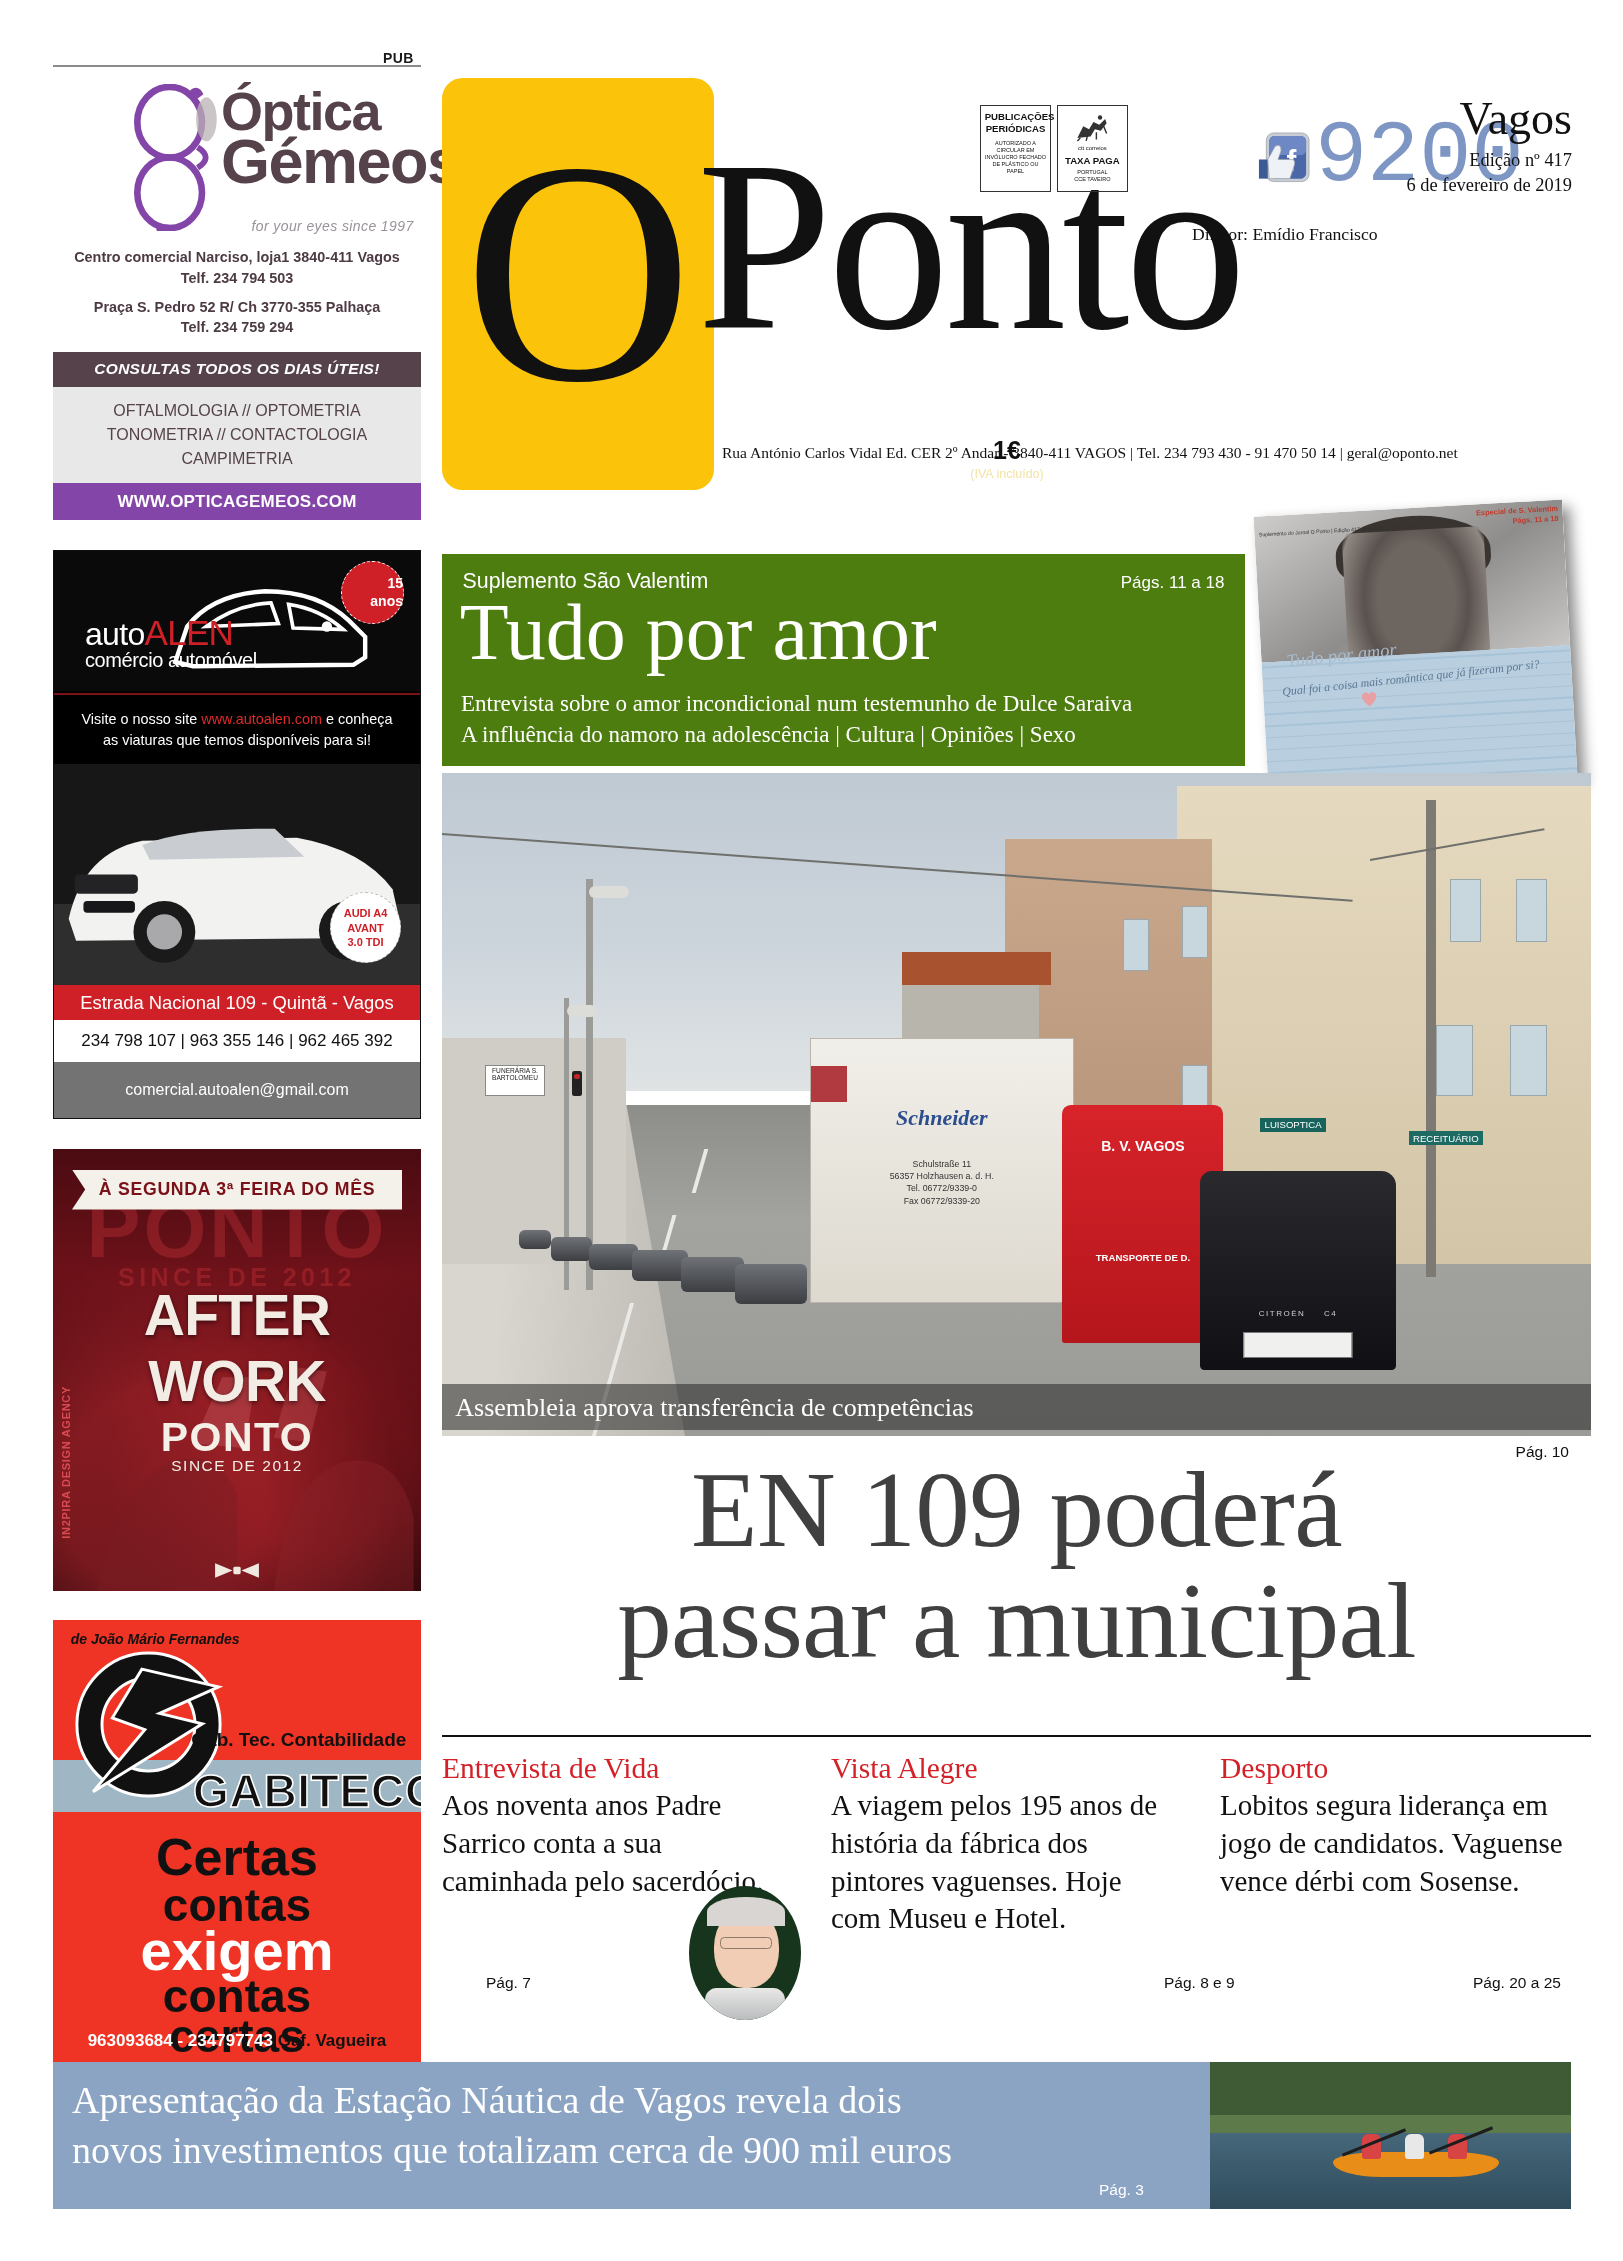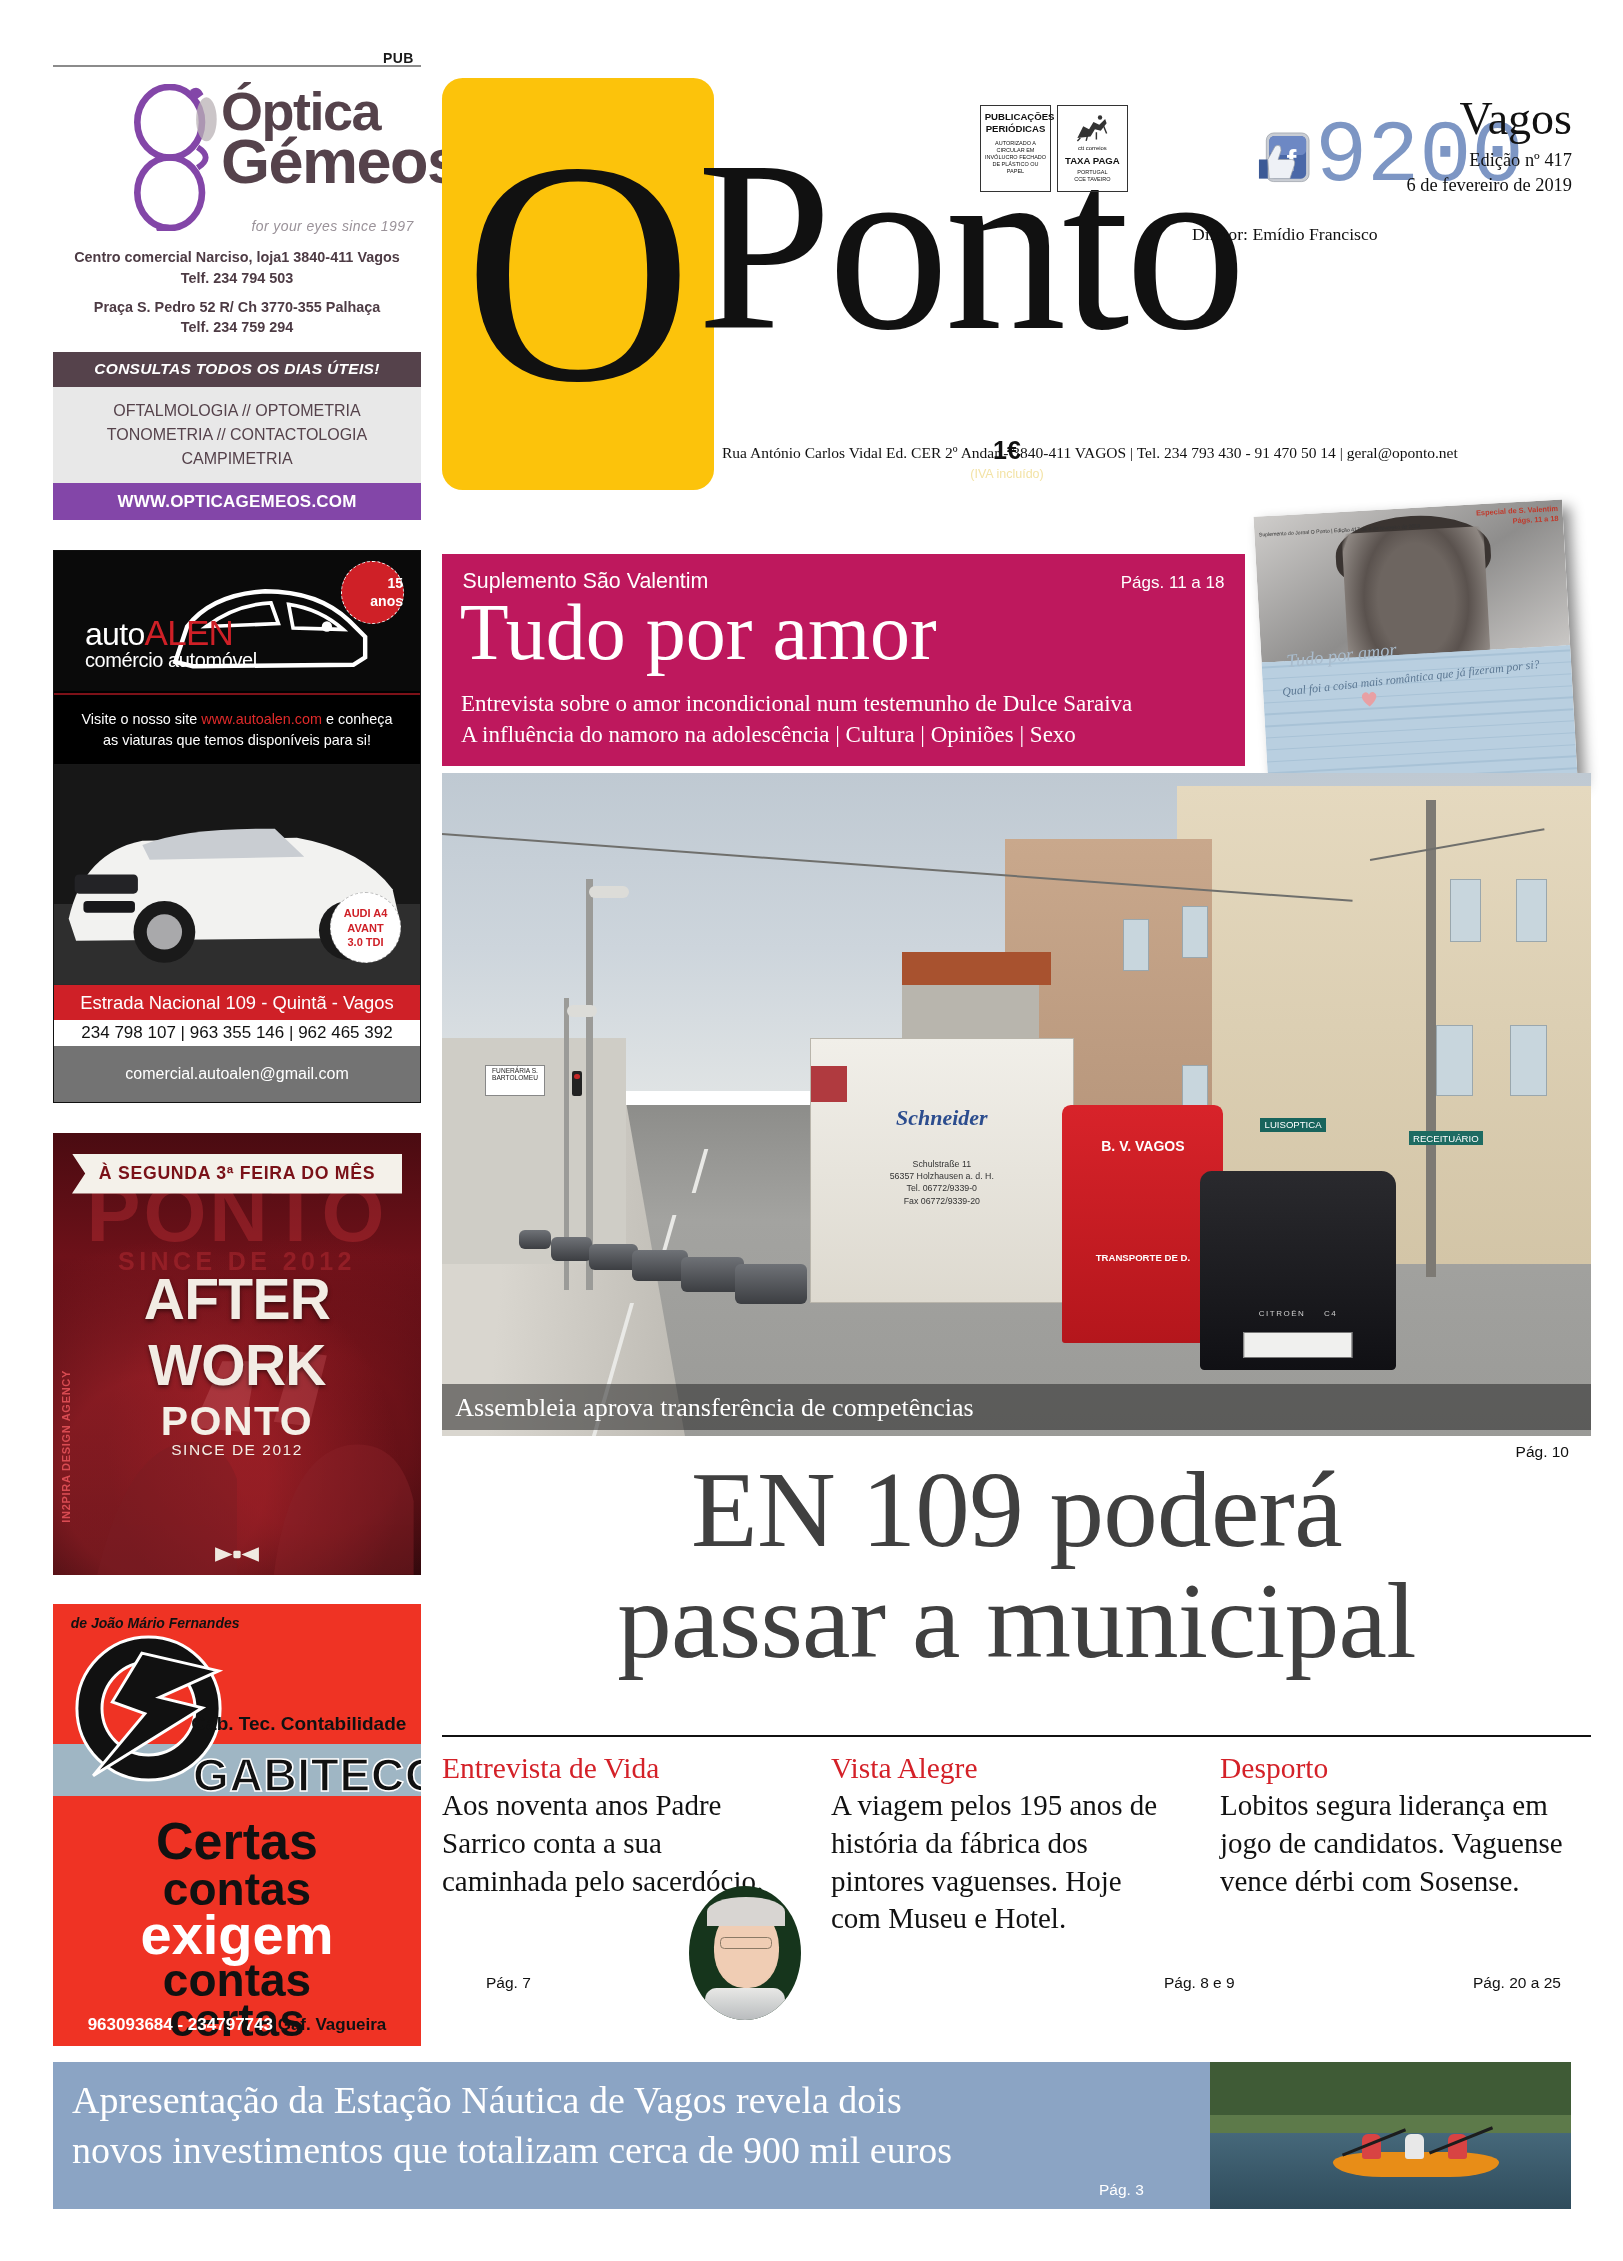--- a/index.html
+++ b/index.html
@@ -60,21 +60,21 @@
      font-size:14.4px; text-align:center; padding:11.8px 10.3px 13.3px; line-height:1.45; }
   .alen-note a { color:#e02a2a; text-decoration:none; }
   .alen-photo { position:relative; height:221px; background:linear-gradient(180deg,#2b2b2b,#121212); overflow:hidden;}
   .alen-badge2 { position:absolute; right:19px; bottom:22px; width:71px; height:71px; border-radius:50%;
      background:#fff; border:1.5px dashed #bbb; color:#cf2027; font-family:"Liberation Sans",sans-serif;
      font-weight:bold; font-size:11px; display:flex; flex-direction:column; align-items:center;
      justify-content:center; line-height:1.3; text-align:center; }
   .alen-red { background:#cf2027; color:#fff; text-align:center;
      font-family:"Liberation Sans",sans-serif; font-size:18.4px; padding:6.6px 0; }
   .alen-phones { background:#fff; color:#111; text-align:center;
-     font-family:"Liberation Sans",sans-serif; font-size:17px; padding:3px 0; }
+     font-family:"Liberation Sans",sans-serif; font-size:17px; padding:11px 0; }
   .alen-mail { background:#737373; color:#fff; text-align:center;
      font-family:"Liberation Sans",sans-serif; font-size:16px; padding:19px 0; }
 
   
   .afterwork { margin-top:29.5px; width:368px; height:442px; position:relative; overflow:hidden;
       background:#2a0508; }
   .aw-bg { position:absolute; inset:0;
       background:
         radial-gradient(circle at 30% 78%, rgba(190,40,48,.55) 0 24%, transparent 55%),
         radial-gradient(circle at 72% 70%, rgba(150,25,32,.5) 0 22%, transparent 52%),
@@ -150,21 +150,21 @@
   .vagos { position:absolute; right:0; top:28px; text-align:right;
       font-family:"Liberation Serif",serif; font-size:46px; color:#111; line-height:1; }
   .edicao { position:absolute; right:0; top:80px; text-align:right;
       font-family:"Liberation Serif",serif; font-size:18.4px; color:#111; line-height:1.35; }
   .diretor { position:absolute; left:750px; top:156px;
       font-family:"Liberation Serif",serif; font-size:17.7px; color:#111; }
   .addr-line { position:absolute; left:280px; top:376px; width:850px; 
       font-family:"Liberation Serif",serif; font-size:15.5px; color:#111; }
 
   
-  .supp { position:absolute; left:442px; top:554px; width:803px; height:212px; background:#be185d; }
+  .supp { position:absolute; left:442px; top:554px; width:803px; height:212px; background:#4d7c0f; }
   .supp-kicker { position:absolute; left:20.6px; top:14.7px; font-family:"Liberation Sans",sans-serif;
       font-size:21.4px; color:#fff; }
   .supp-pages { position:absolute; right:20.6px; top:19px; font-family:"Liberation Sans",sans-serif;
       font-size:17px; color:#fff; }
   .supp-title { position:absolute; left:17.7px; top:38px; font-family:"Liberation Serif",serif;
       font-size:80px; color:#fff; line-height:1; }
   .supp-l1 { position:absolute; left:19px; top:137px; font-family:"Liberation Serif",serif;
       font-size:23px; color:#fff; }
   .supp-l2 { position:absolute; left:19px; top:168px; font-family:"Liberation Serif",serif;
       font-size:23px; color:#fff; }

